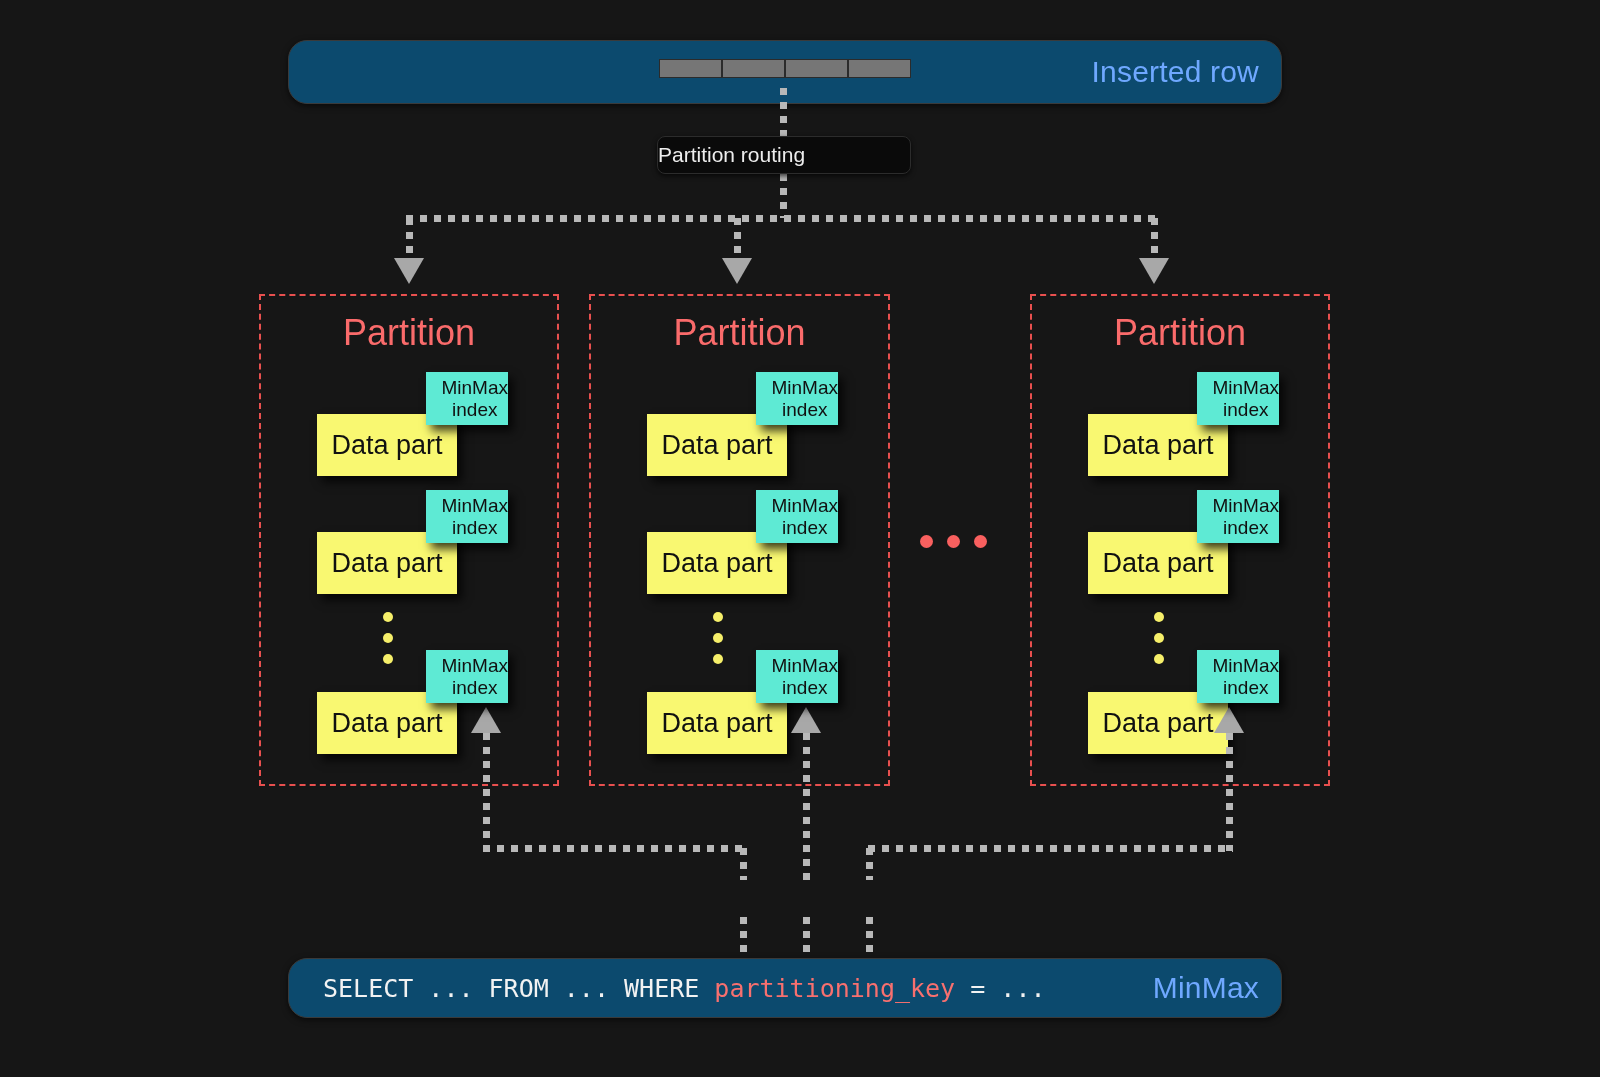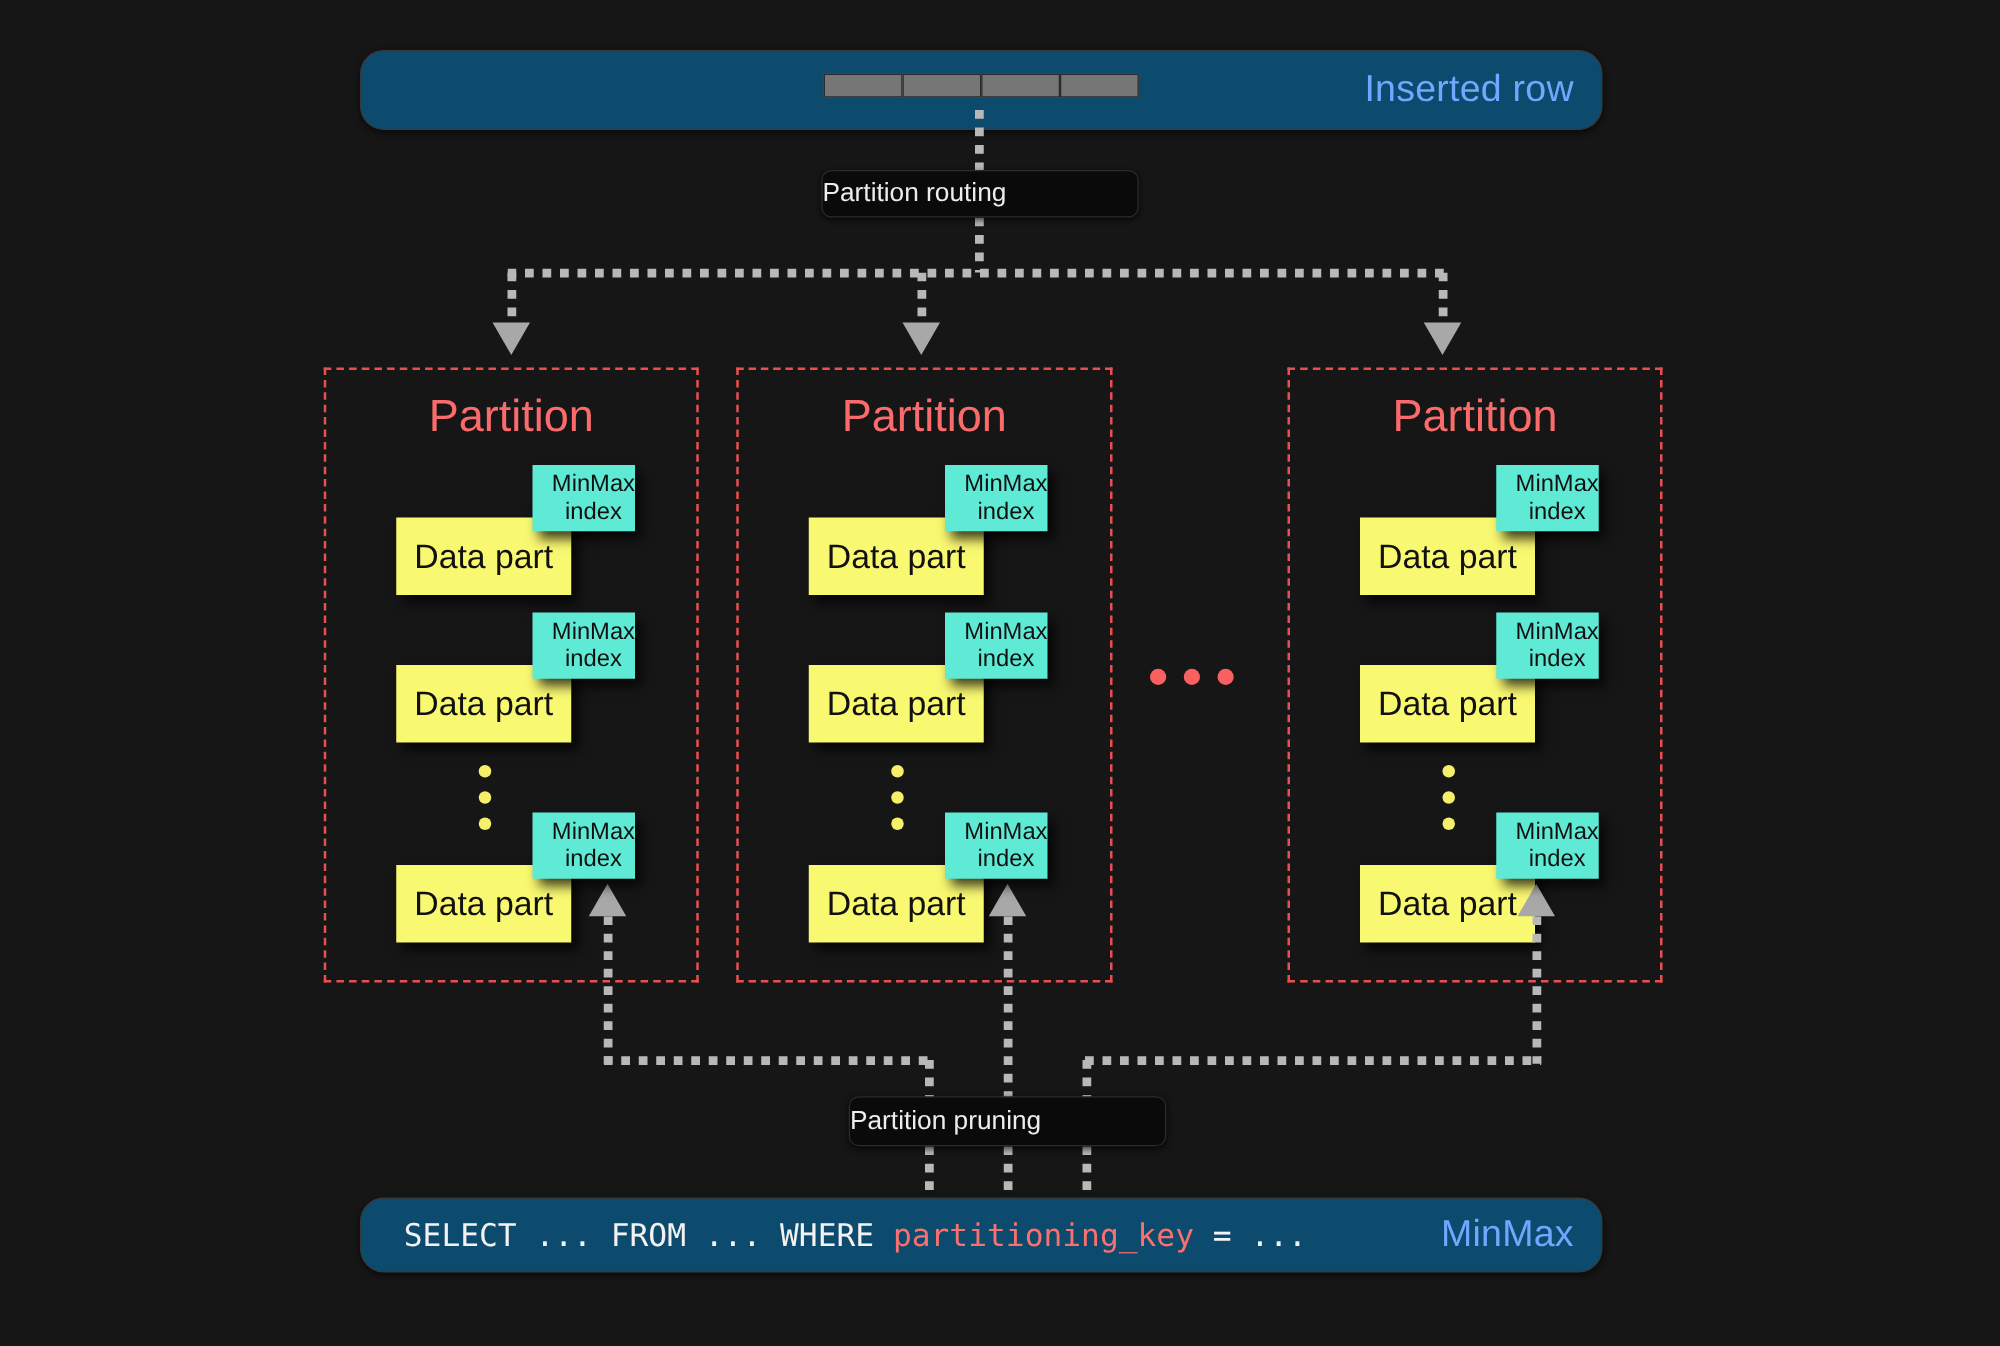--- a/index.html
+++ b/index.html
@@ -361,23 +361,20 @@
   <div class="vdot" style="left:483px; top:733px; height:118px;"></div>
   <div class="vdot" style="left:803px; top:733px; height:148px;"></div>
   <div class="vdot" style="left:1226px; top:733px; height:118px;"></div>
 
   <div class="hdot" style="left:483px; top:845px; width:264px;"></div>
   <div class="hdot" style="left:868px; top:845px; width:365px;"></div>
 
   <div class="vdot" style="left:740px; top:848px; height:32px;"></div>
   <div class="vdot" style="left:866px; top:848px; height:32px;"></div>
 
-  <div class="pill" id="partition-pruning-pill">
-    <span>Partition pruning</span>
-  </div>
 
   <div class="vdot" style="left:740px; top:917px; height:44px;"></div>
   <div class="vdot" style="left:803px; top:917px; height:44px;"></div>
   <div class="vdot" style="left:866px; top:917px; height:44px;"></div>
 
   <div class="bar" id="query-bar">
     <div id="query-text"><span>SELECT ... FROM ... WHERE </span><span class="key">partitioning_key</span><span> = ...</span></div>
     <div class="bar-side-label">MinMax</div>
   </div>
 

